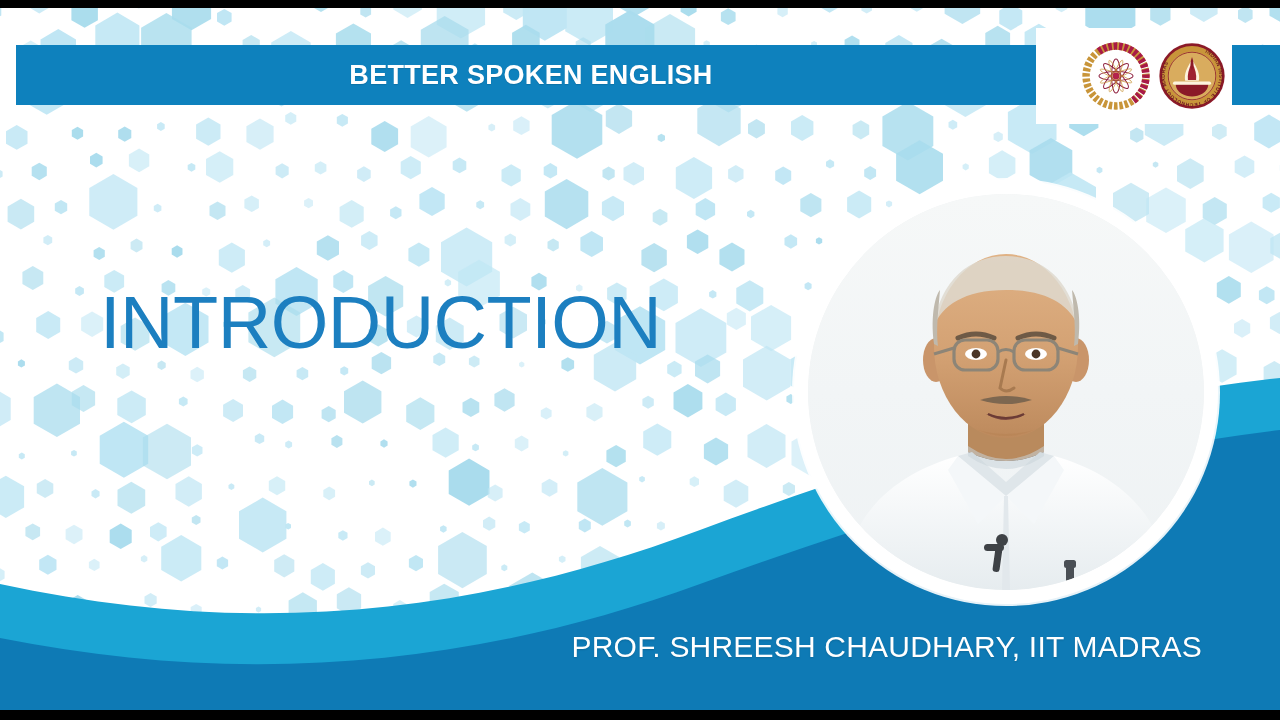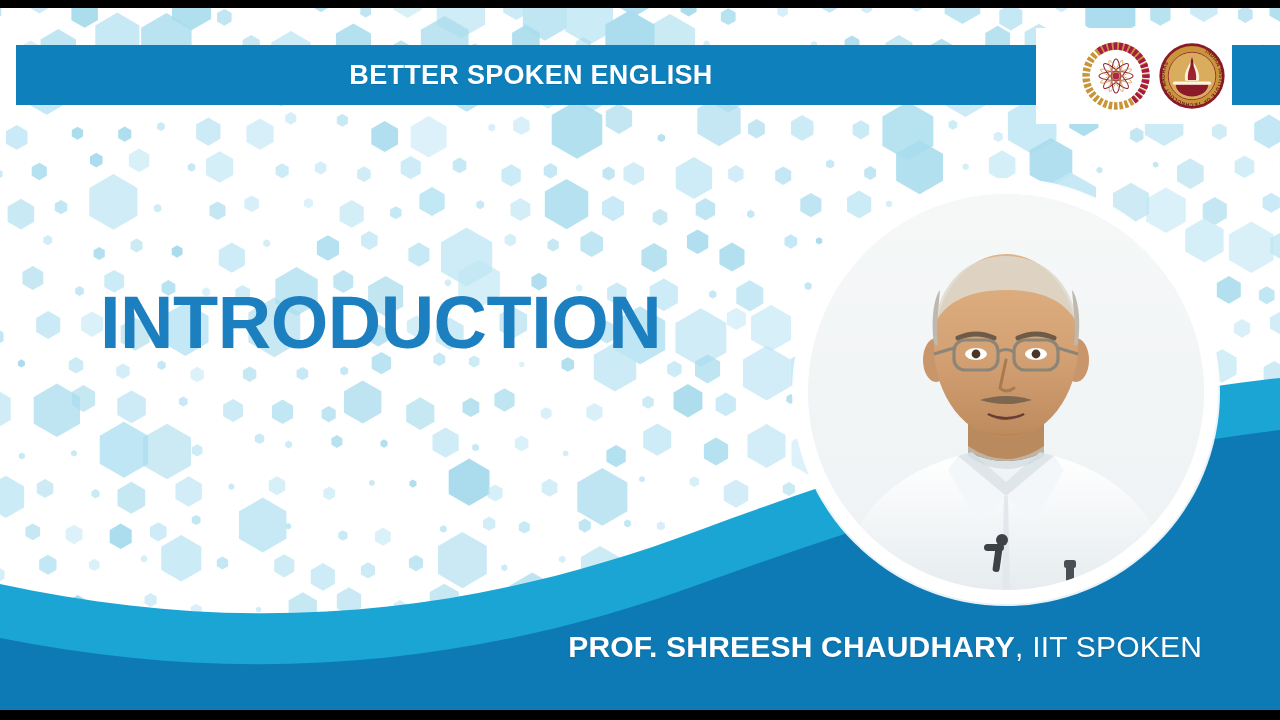--- a/index.html
+++ b/index.html
@@ -117,21 +117,21 @@
   }
 
   
   #main-title {
     position: absolute;
     left: 100px;
     top: 278px;
     z-index: 12;
     color: #1c7fc0;
     font-size: 74px;
-    font-weight: bold;
+    font-weight: normal;
     letter-spacing: -0.5px;
     line-height: 1;
     white-space: nowrap;
   }
 
   
   #portrait-wrap {
     position: absolute;
     left: 794px;
     top: 172px;
@@ -160,21 +160,21 @@
     position: absolute;
     right: 78px;
     top: 622px;
     z-index: 16;
     color: #ffffff;
     font-size: 30px;
     white-space: nowrap;
     letter-spacing: 0.2px;
     text-shadow: 0 1px 2px rgba(0,0,0,0.14);
   }
-  #presenter-name .strong { font-weight: bold; }
+  #presenter-name .strong { font-weight: normal; }
   #presenter-name .light { font-weight: normal; }
 </style>
 </head>
 <body>
 
 <div id="slide">
 
   <div class="letterbox top"></div>
 
   <div id="canvas">
@@ -925,19 +925,19 @@
             <g fill="#4a4f55">
               <rect x="258" y="370" width="8" height="34" rx="3"></rect>
               <rect x="256" y="366" width="12" height="8" rx="2.5"></rect>
             </g>
           </g>
         </svg>
       </div>
     </div>
 
     <div id="presenter-name">
-      <span class="strong">PROF. SHREESH CHAUDHARY</span><span class="light">, IIT SPOKEN</span>
+      <span class="strong">PROF. SHREESH CHAUDHARY</span><span class="light">, IIT MADRAS</span>
     </div>
 
   </div>
 
   <div class="letterbox bottom"></div>
 </div>
 
 </body></html>

